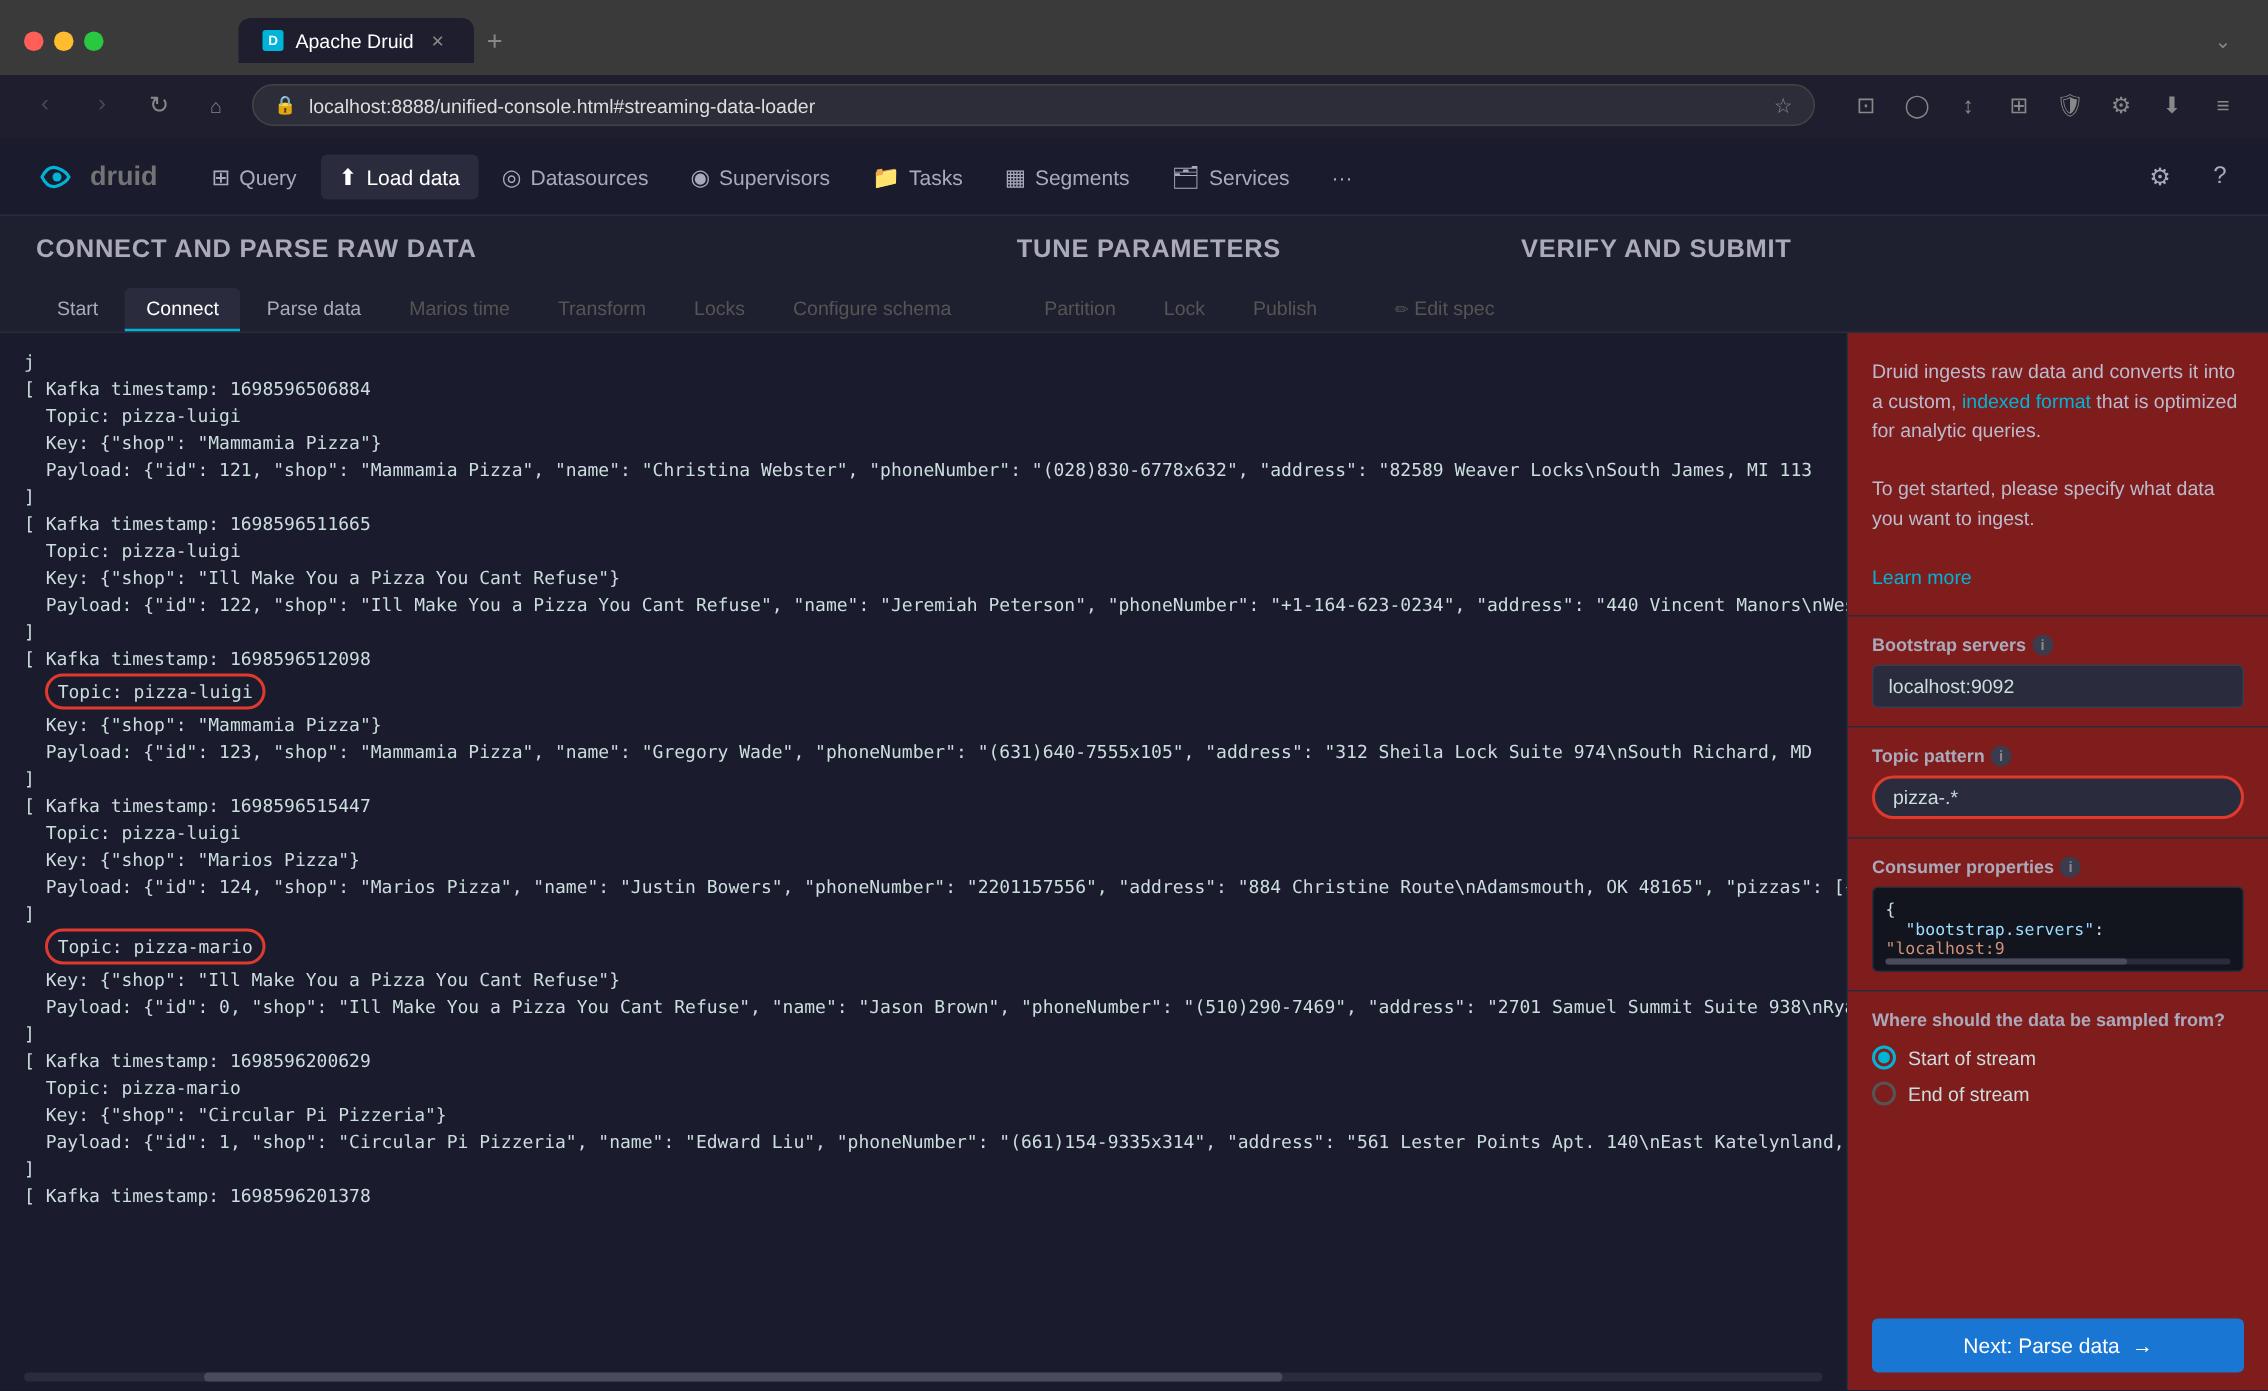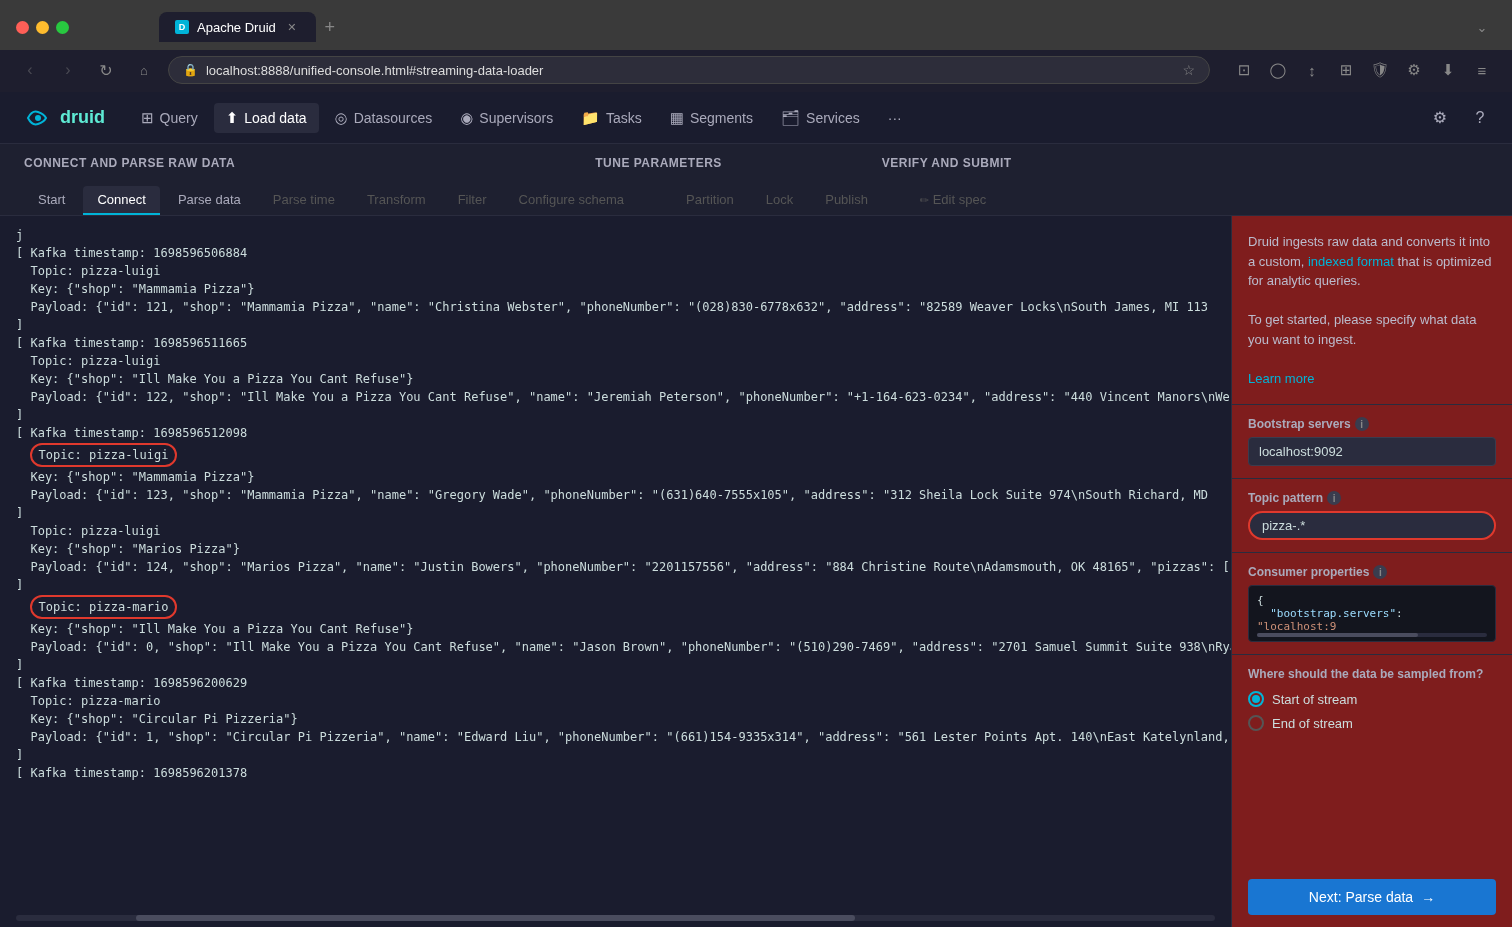--- a/index.html
+++ b/index.html
@@ -180,21 +180,21 @@
       border-bottom: 1px solid #2a2c3e;
       flex-shrink: 0;
       height: 52px;
     }
     .app-logo {
       display: flex;
       align-items: center;
       gap: 8px;
       margin-right: 12px;
       padding: 8px 8px;
-      color: #5eead4;
+      color: #737373;
       font-weight: bold;
       font-size: 18px;
       text-decoration: none;
     }
     .logo-icon {
       width: 28px;
       height: 20px;
       position: relative;
     }
     .nav-item {
@@ -249,21 +249,21 @@
     .wizard-step-groups {
       display: flex;
       gap: 0;
       margin-bottom: 10px;
       flex-wrap: wrap;
     }
     .step-group {
       margin-right: 40px;
     }
     .step-group-label {
-      font-size: 12px;
+      font-size: 17px;
       font-weight: 600;
       color: #aab;
       text-transform: uppercase;
       letter-spacing: 0.5px;
       margin-bottom: 6px;
     }
     .wizard-tabs {
       display: flex;
       gap: 4px;
     }
@@ -600,23 +600,23 @@
           <div class="step-group-label">Tune parameters</div>
         </div>
         <div class="step-group" style="margin-left: 120px;">
           <div class="step-group-label">Verify and submit</div>
         </div>
       </div>
       <div class="wizard-tabs">
         <button class="wizard-tab">Start</button>
         <button class="wizard-tab active">Connect</button>
         <button class="wizard-tab">Parse data</button>
-        <button class="wizard-tab disabled">Parse time</button>
+        <button class="wizard-tab disabled">Marios time</button>
         <button class="wizard-tab disabled">Transform</button>
-        <button class="wizard-tab disabled">Filter</button>
+        <button class="wizard-tab disabled">Locks</button>
         <button class="wizard-tab disabled">Configure schema</button>
         <button class="wizard-tab disabled" style="margin-left: 30px;">Partition</button>
         <button class="wizard-tab disabled">Lock</button>
         <button class="wizard-tab disabled">Publish</button>
         <button class="wizard-tab disabled" style="margin-left: 20px;">
           <span style="font-size:11px;">✏</span>
           Edit spec
         </button>
       </div>
     </div>
@@ -634,20 +634,21 @@
           <div class="data-line">[ Kafka timestamp: 1698596511665</div>
           <div class="data-line">&nbsp;&nbsp;Topic: pizza-luigi</div>
           <div class="data-line">&nbsp;&nbsp;Key: {"shop": "Ill Make You a Pizza You Cant Refuse"}</div>
           <div class="data-line">&nbsp;&nbsp;Payload: {"id": 122, "shop": "Ill Make You a Pizza You Cant Refuse", "name": "Jeremiah Peterson", "phoneNumber": "+1-164-623-0234", "address": "440 Vincent Manors\nWes</div>
           <div class="data-line">]</div>
           <div class="data-line">[ Kafka timestamp: 1698596512098</div>
           <div class="data-line">&nbsp;&nbsp;<span class="data-highlight">Topic: pizza-luigi</span></div>
           <div class="data-line">&nbsp;&nbsp;Key: {"shop": "Mammamia Pizza"}</div>
           <div class="data-line">&nbsp;&nbsp;Payload: {"id": 123, "shop": "Mammamia Pizza", "name": "Gregory Wade", "phoneNumber": "(631)640-7555x105", "address": "312 Sheila Lock Suite 974\nSouth Richard, MD</div>
           <div class="data-line">]</div>
+          <div class="data-line">[ Kafka timestamp: 1698596515447</div>
           <div class="data-line">&nbsp;&nbsp;Topic: pizza-luigi</div>
           <div class="data-line">&nbsp;&nbsp;Key: {"shop": "Marios Pizza"}</div>
           <div class="data-line">&nbsp;&nbsp;Payload: {"id": 124, "shop": "Marios Pizza", "name": "Justin Bowers", "phoneNumber": "2201157556", "address": "884 Christine Route\nAdamsmouth, OK 48165", "pizzas": [{</div>
           <div class="data-line">]</div>
           <div class="data-line">&nbsp;&nbsp;<span class="data-highlight">Topic: pizza-mario</span></div>
           <div class="data-line">&nbsp;&nbsp;Key: {"shop": "Ill Make You a Pizza You Cant Refuse"}</div>
           <div class="data-line">&nbsp;&nbsp;Payload: {"id": 0, "shop": "Ill Make You a Pizza You Cant Refuse", "name": "Jason Brown", "phoneNumber": "(510)290-7469", "address": "2701 Samuel Summit Suite 938\nRya</div>
           <div class="data-line">]</div>
           <div class="data-line">[ Kafka timestamp: 1698596200629</div>
           <div class="data-line">&nbsp;&nbsp;Topic: pizza-mario</div>

